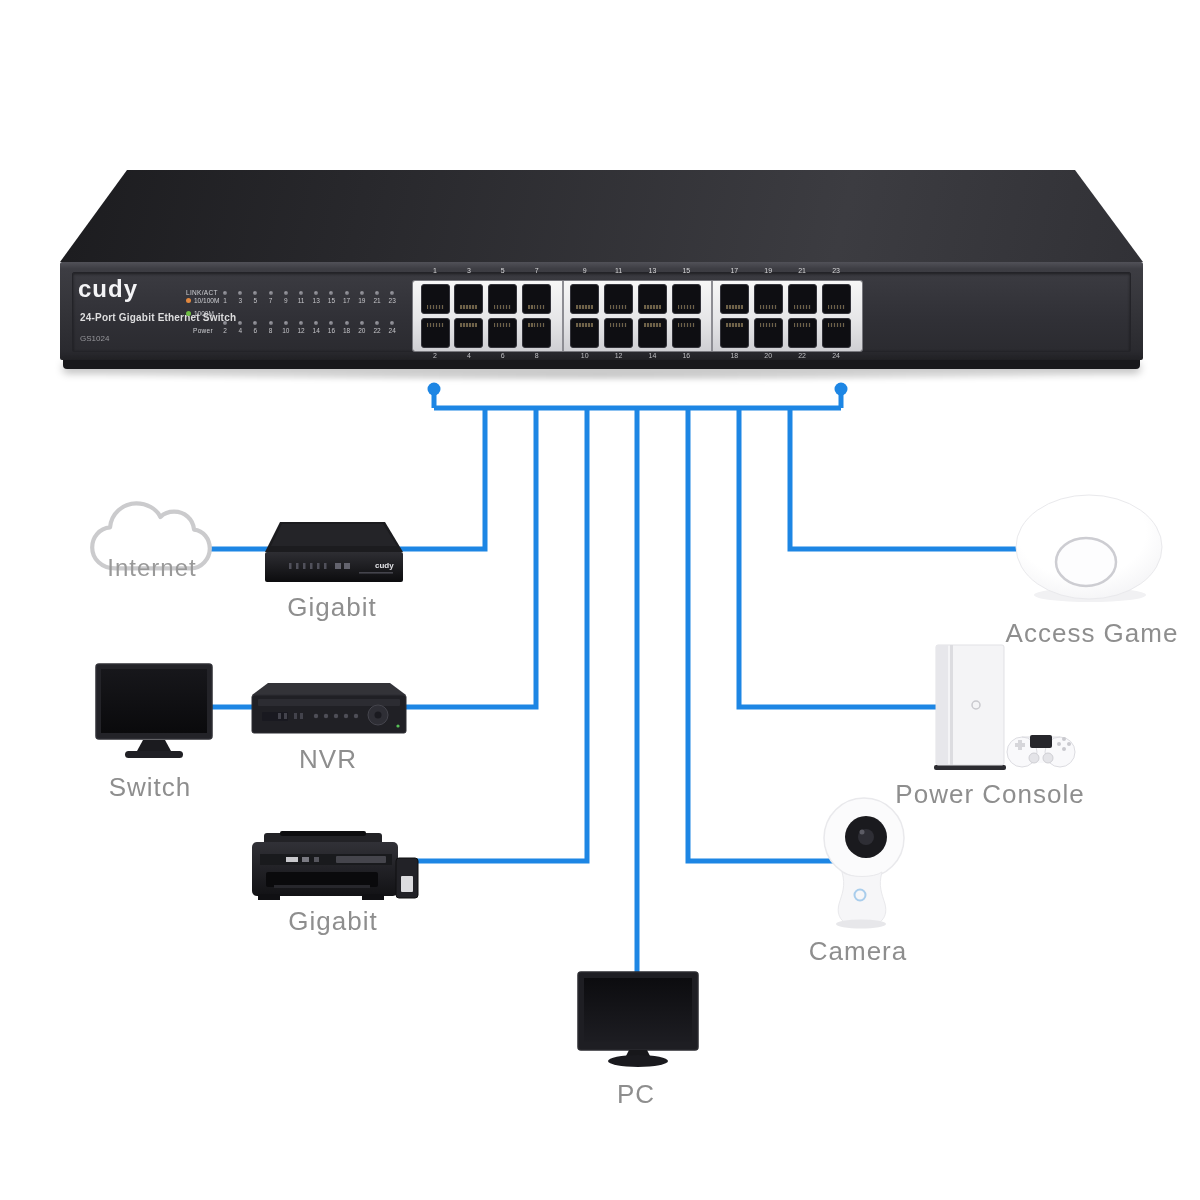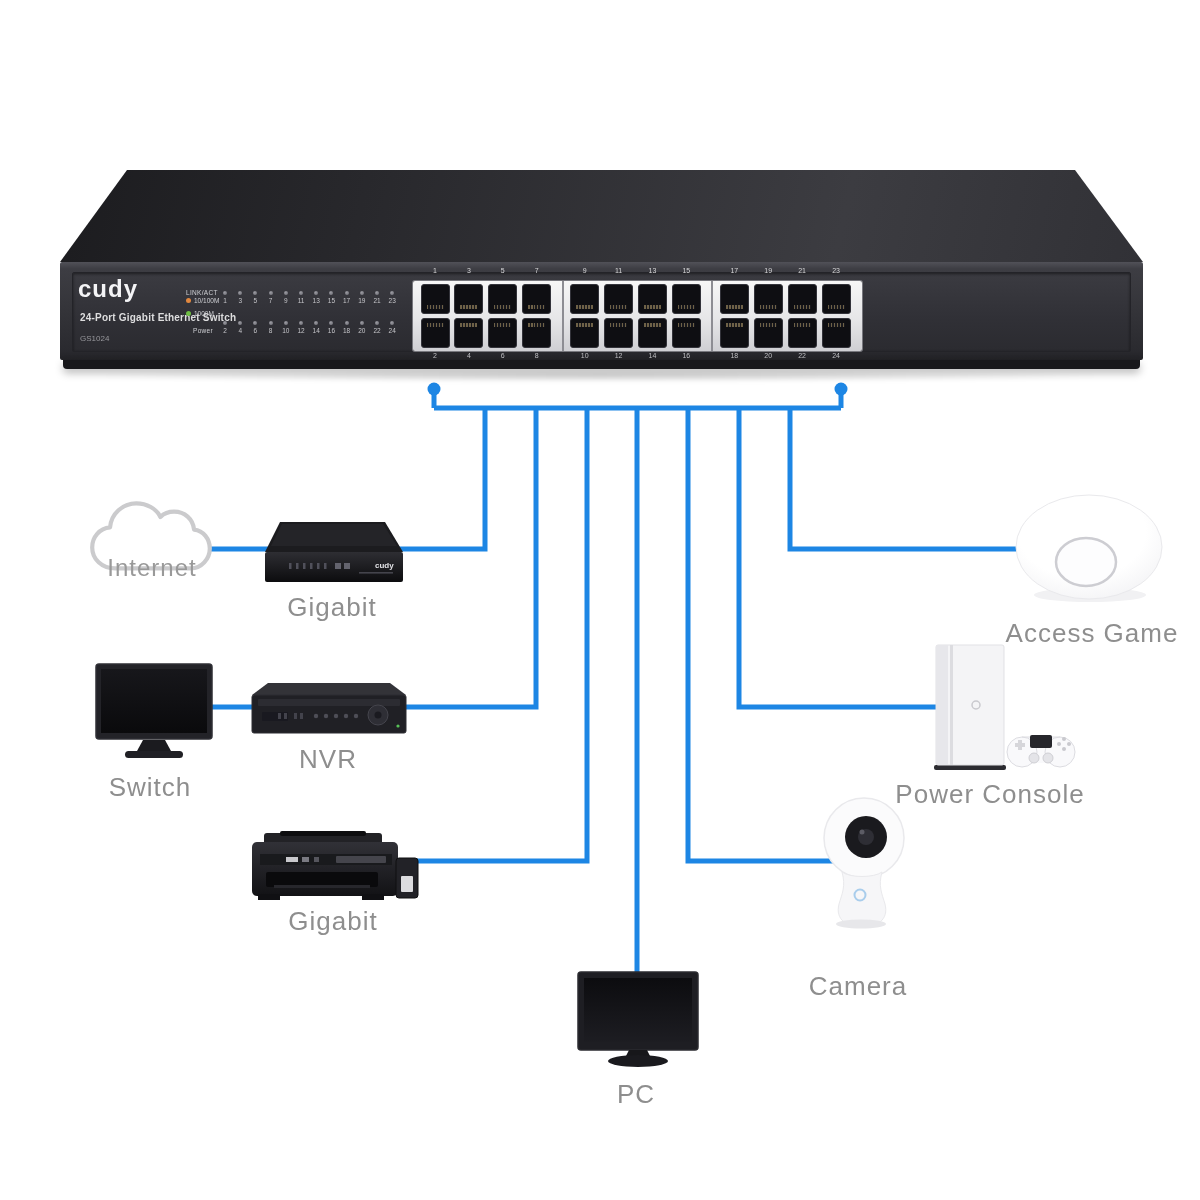--- a/index.html
+++ b/index.html
@@ -403,17 +403,17 @@
       <ellipse cx="74" cy="70" rx="30" ry="24" fill="#fdfdfe" stroke="#cdcdd2" stroke-width="2.5"></ellipse>
     </svg>
   </div>
 
   <div class="dev-label small" style="left:152px;top:554px;">Internet</div>
   <div class="dev-label" style="left:332px;top:592px;">Gigabit</div>
   <div class="dev-label" style="left:150px;top:772px;">Switch</div>
   <div class="dev-label" style="left:328px;top:744px;">NVR</div>
   <div class="dev-label" style="left:333px;top:906px;">Gigabit</div>
   <div class="dev-label" style="left:636px;top:1079px;">PC</div>
-  <div class="dev-label" style="left:858px;top:971px;">Camera</div>
+  <div class="dev-label" style="left:858px;top:936px;">Camera</div>
   <div class="dev-label" style="left:990px;top:779px;">Power Console</div>
   <div class="dev-label" style="left:1092px;top:618px;">Access Game</div>
 
 </div>
 
 </body></html>

